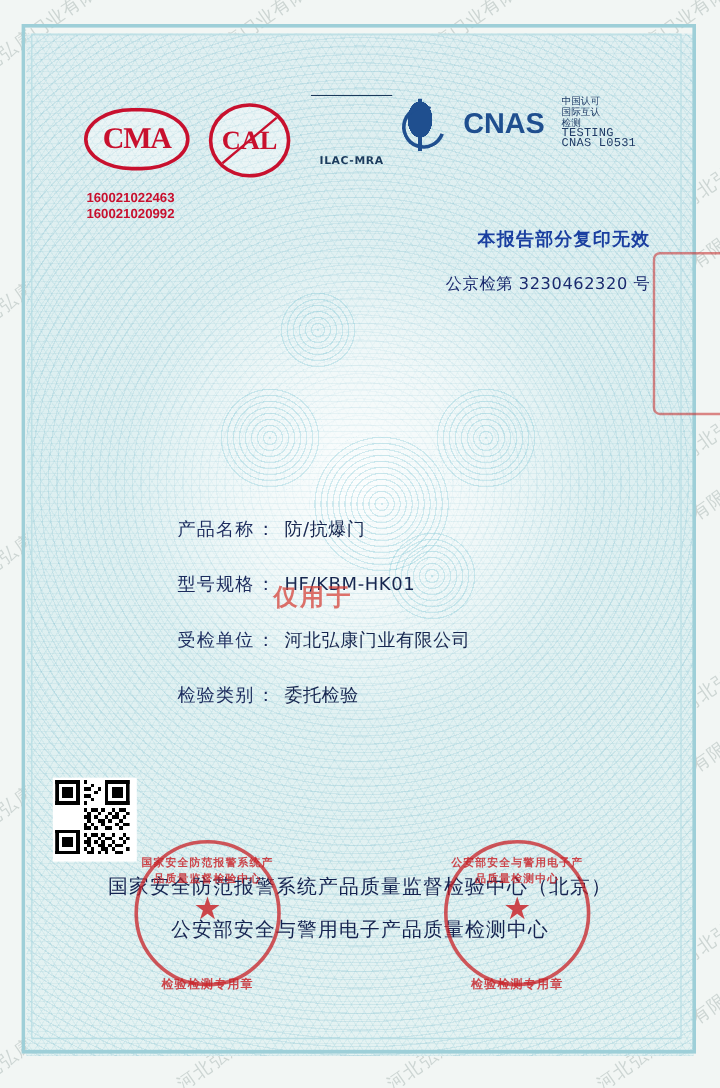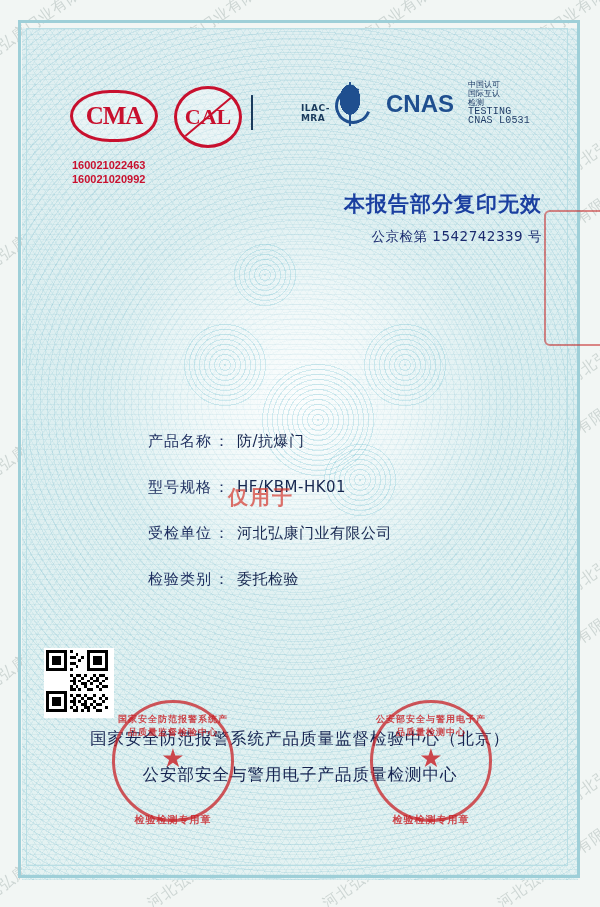--- a/index.html
+++ b/index.html
@@ -140,21 +140,21 @@
     position: absolute;
     width: 76px; height: 2px;
     background: #c8102e;
     transform: rotate(-40deg);
   }
   .logo-ilac {
     position: absolute;
     left: 186px; top: 6px;
     width: 74px; height: 56px;
     display: flex;
-    flex-direction: row;
+    flex-direction: column;
     align-items: center;
     justify-content: flex-end;
     gap: 48px;
   }
   .logo-ilac .dome {
     width: 66px; height: 34px;
     border-radius: 33px 33px 0 0;
     background:
       repeating-radial-gradient(circle at 50% 100%, #1a3a5c 0px, #1a3a5c 2px, rgba(255,255,255,0.9) 2px, rgba(255,255,255,0.9) 4px);
     border: 1px solid #1a3a5c;
@@ -234,21 +234,21 @@
     color: #c8102e;
     font-weight: bold;
     letter-spacing: 0px;
   }
 
   
   .notice {
     position: absolute;
     right: 58px;
     top: 190px;
-    font-size: 21px;
+    font-size: 15px;
     font-weight: bold;
     color: #1a3fa0;
     letter-spacing: 1px;
   }
   .report-no {
     position: absolute;
     right: 58px;
     top: 228px;
     font-size: 13.5px;
     color: #1a2a6e;
@@ -499,21 +499,21 @@
         <div class="en">CNAS L0531</div>
       </div>
     </div>
 
     <div class="code-left">
       <div>160021022463</div>
       <div>160021020992</div>
     </div>
 
     <div class="notice">本报告部分复印无效</div>
-    <div class="report-no">公京检第 1542742339 号</div>
+    <div class="report-no">公京检第 3230462320 号</div>
 
 
     <div class="fields">
       <div class="field-row">
         <span class="field-label">产品名称</span>
         <span class="field-colon">：</span>
         <span class="field-value">防/抗爆门</span>
       </div>
       <div class="field-row">
         <span class="field-label">型号规格</span>

